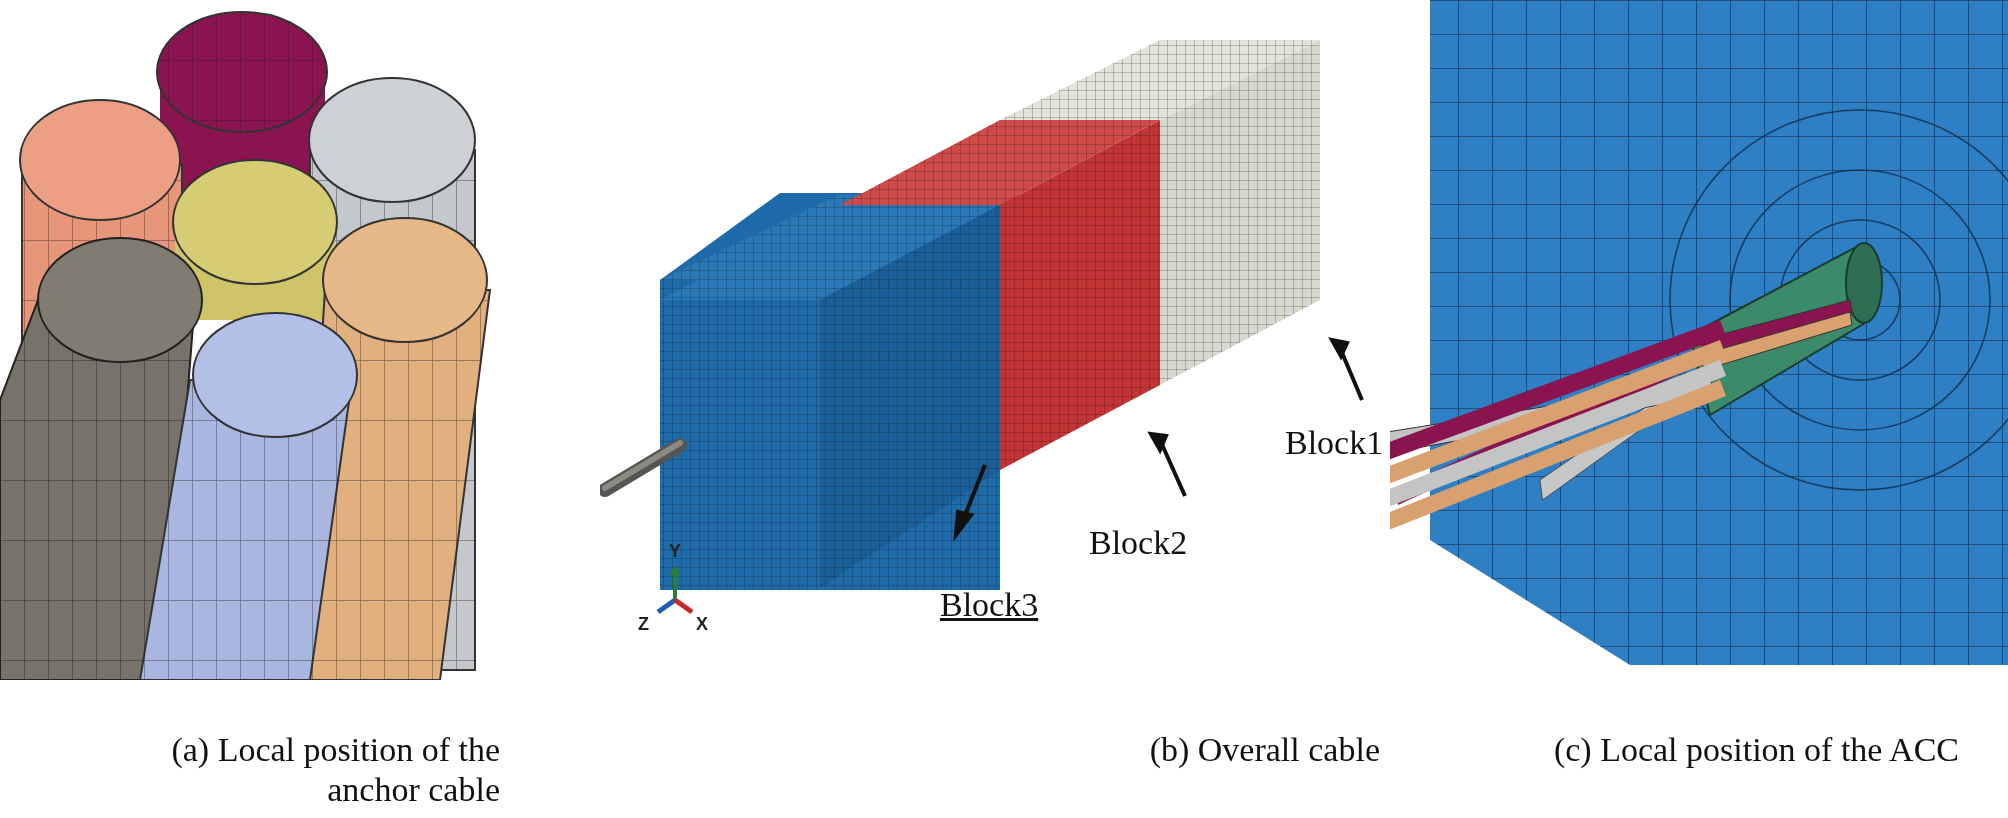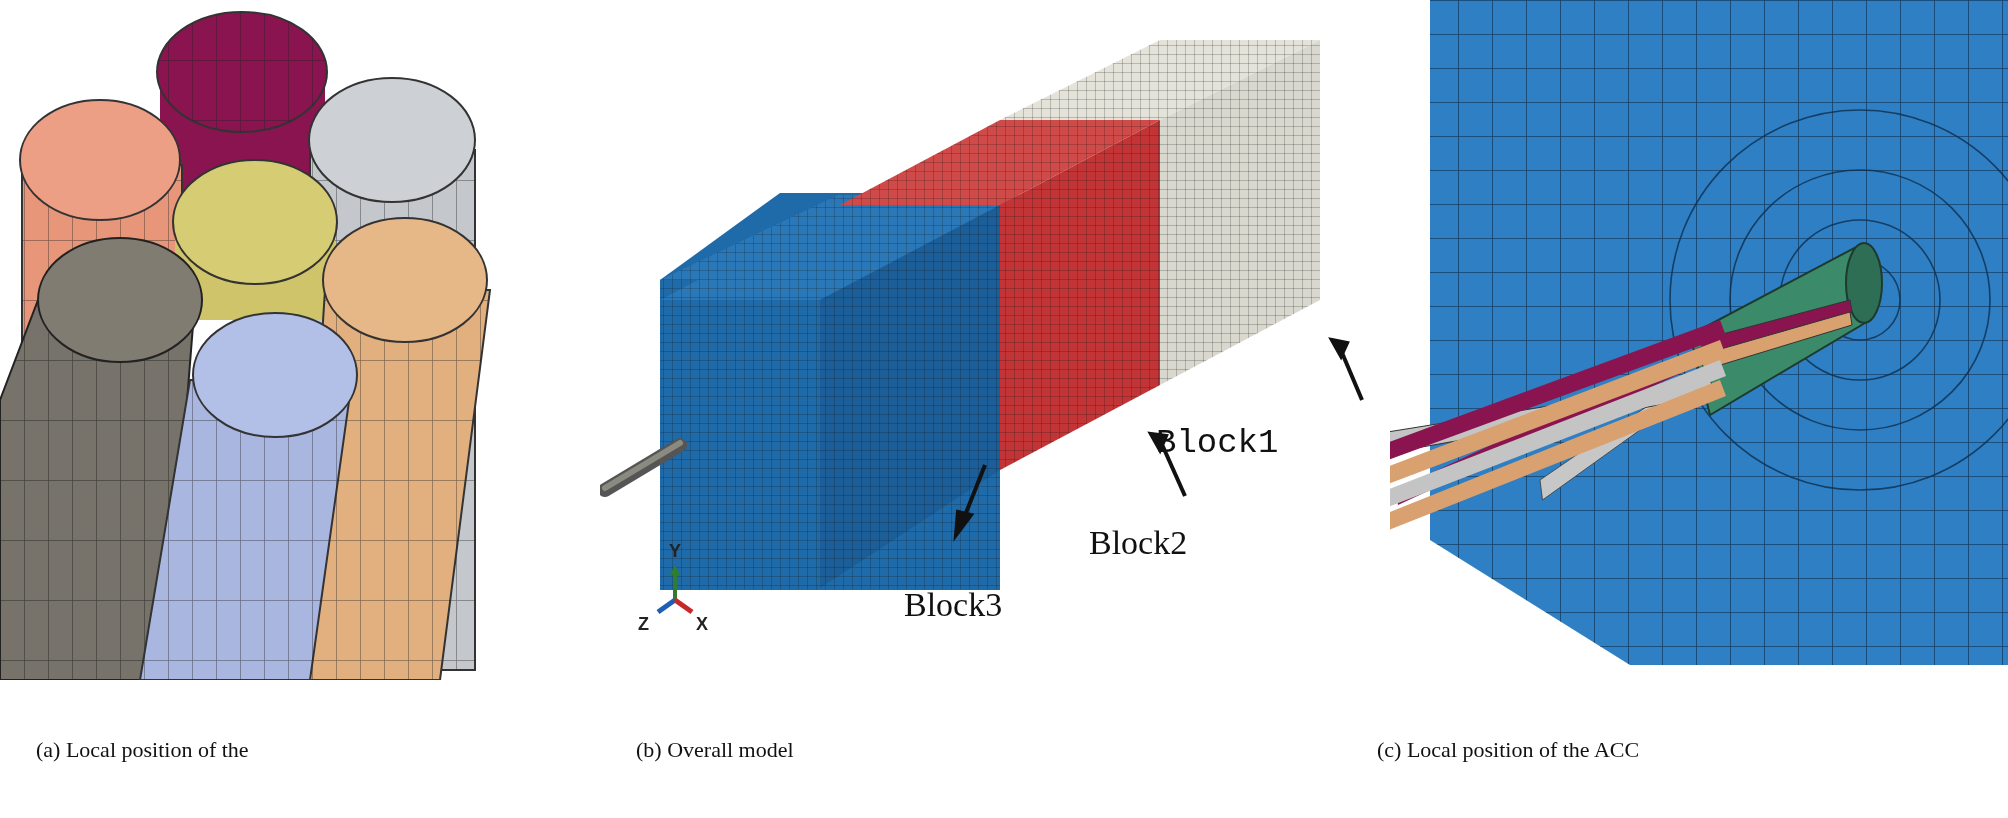--- a/index.html
+++ b/index.html
@@ -1,18 +1,18 @@
 <!DOCTYPE html>
 <html><head>
 <meta charset="utf-8">
 <style>
   html, body { margin:0; padding:0; background:#ffffff; }
   body { width:2008px; height:818px; position:relative; overflow:hidden; font-family:"Liberation Serif", serif; }
   .panel { position:absolute; }
-  .caption { position:absolute; text-align:left; font-size:22px; line-height:40px; color:#111;padding-left:36px; }
+  .caption { position:absolute; text-align:right; font-size:34px; line-height:40px; color:#111; }
   .label { position:absolute; font-size:34px; color:#111; }
   .axis-letter { font-family:"Liberation Sans", sans-serif; font-weight:bold; font-size:18px; fill:#222; }
 </style>
 </head>
 <body>
 
 <div class="panel" style="left:0;top:0;width:500px;height:680px;">
   <svg width="500" height="680" viewBox="0 0 500 680">
     <defs>
       <pattern id="meshA" width="24" height="60" patternUnits="userSpaceOnUse">
@@ -52,20 +52,21 @@
     </g>
     <g>
       <polygon points="190,380 352,380 310,680 140,680" fill="#a8b6e0" stroke="#333" stroke-width="2"></polygon>
       <polygon points="190,380 352,380 310,680 140,680" fill="url(#meshA)" opacity="0.5"></polygon>
       <ellipse cx="275" cy="375" rx="82" ry="62" fill="#b2c0e8" stroke="#333" stroke-width="2"></ellipse>
     </g>
   </svg>
 </div>
 <div class="caption" style="left:0;top:730px;width:500px;">
   <div>(a) Local position of the</div>
+  <div>anchor cable</div>
 </div>
 
 <div class="panel" style="left:600px;top:0;width:780px;height:680px;">
   <svg width="780" height="680" viewBox="0 0 780 680">
     <defs>
       <pattern id="gridB" width="9" height="9" patternUnits="userSpaceOnUse">
         <path d="M0 0 H9 M0 0 V9" stroke="#111" stroke-width="0.8" fill="none" opacity="0.55"></path>
       </pattern>
     </defs>
 
@@ -131,24 +132,24 @@
       <line x1="-75" y1="600" x2="-75" y2="575" stroke="#2e7d32" stroke-width="4" transform="translate(150,0)"></line>
       <polygon points="70,575 80,575 75,565" fill="#2e7d32"></polygon>
       <line x1="75" y1="600" x2="58" y2="612" stroke="#1e5fb4" stroke-width="5"></line>
       <line x1="75" y1="600" x2="92" y2="612" stroke="#c62828" stroke-width="5"></line>
       <text x="69" y="557" class="axis-letter">Y</text>
       <text x="38" y="630" class="axis-letter">Z</text>
       <text x="96" y="630" class="axis-letter">X</text>
     </g>
   </svg>
 </div>
-<div class="label" style="left:1156px;top:424px;font-family:Liberation Mono, monospace;">Block1</div>
+<div class="label" style="left:1285px;top:424px;">Block1</div>
 <div class="label" style="left:1089px;top:524px;">Block2</div>
-<div class="label" style="left:904px;top:586px;">Block3</div>
-<div class="caption" style="left:600px;top:730px;width:780px;">(b) Overall model</div>
+<div class="label" style="left:940px;top:586px;text-decoration:underline;">Block3</div>
+<div class="caption" style="left:600px;top:730px;width:780px;">(b) Overall cable</div>
 
 <div class="panel" style="left:1390px;top:0;width:618px;height:680px;">
   <svg width="618" height="680" viewBox="0 0 618 680">
     <defs>
       <pattern id="meshC" width="34" height="34" patternUnits="userSpaceOnUse">
         <path d="M0 0 H34 M0 0 V34" stroke="#0d2f4f" stroke-width="1.6" fill="none"></path>
       </pattern>
     </defs>
     <polygon points="40,0 618,0 618,665 240,665 40,540" fill="#2f7fc4"></polygon>
     <polygon points="40,0 618,0 618,665 240,665 40,540" fill="url(#meshC)" opacity="0.8"></polygon>

